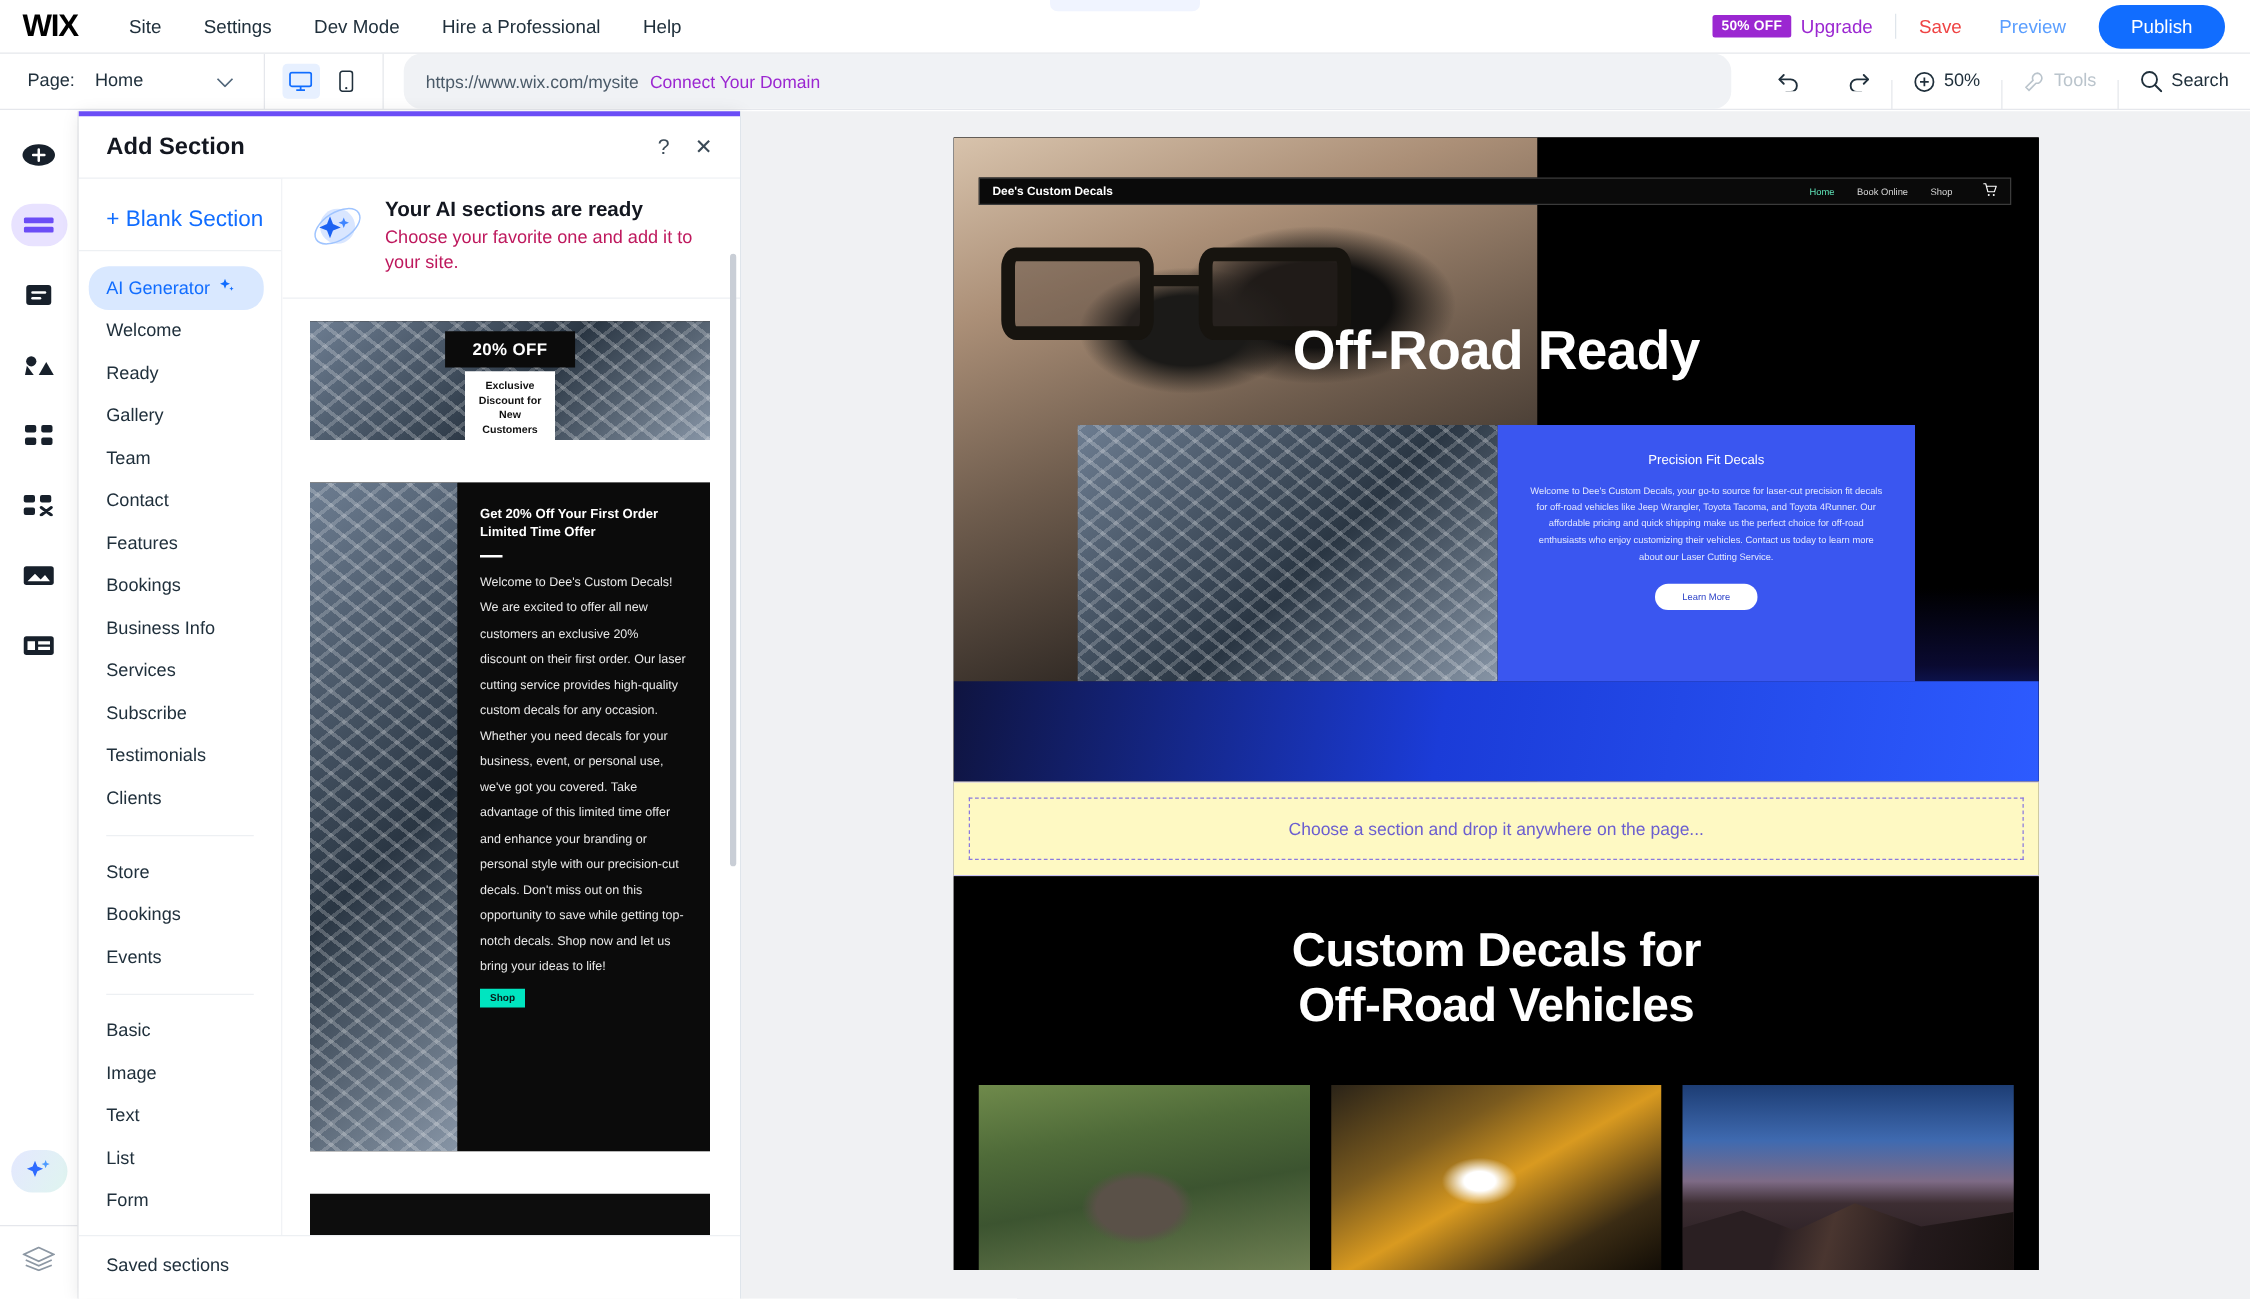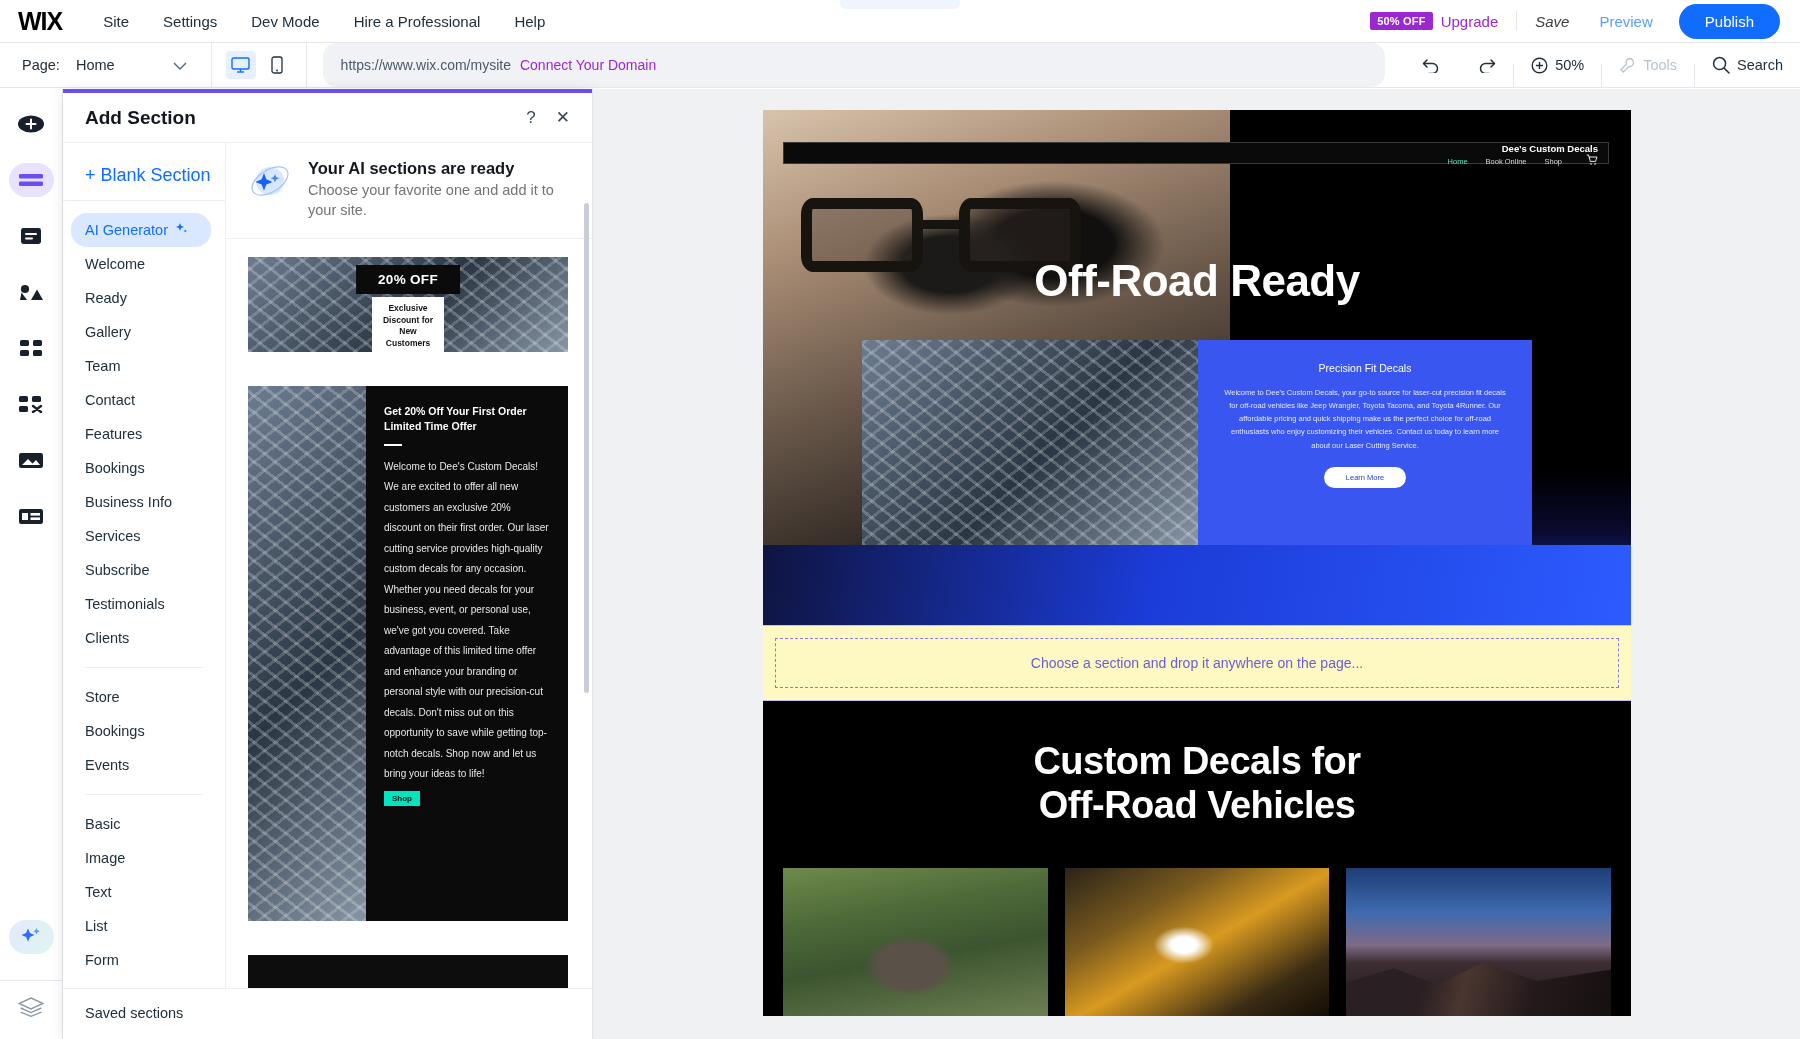--- a/index.html
+++ b/index.html
@@ -24,21 +24,21 @@
     font-size: 15px; color: #20303c; padding: 0 17px; cursor: pointer;
     line-height: 43px;
   }
   .topbar-right { margin-left: auto; display: flex; align-items: center; padding-right: 20px; gap: 0; }
   .badge-off {
     background: #9b27d1; color: #fff; font-size: 11px; font-weight: 700;
     padding: 3px 7px; border-radius: 2px; letter-spacing: .2px;
   }
   .upgrade-link { color: #9b27d1; font-size: 15px; margin-left: 8px; cursor: pointer; }
   .vsep { width: 1px; height: 20px; background: #dfe5eb; margin: 0 18px; }
-  .save-link { color: #404040; font-size: 15px; cursor: pointer; font-style: italic; }
+  .save-link { color: #ef4444; font-size: 15px; cursor: pointer; }
   .preview-link { color: #5A9EFF; font-size: 15px; cursor: pointer; margin-left: 30px; }
   .publish-btn {
     background: #116dff; color: #fff; font-size: 15px; border: none; border-radius: 18px;
     padding: 9px 26px; margin-left: 26px; cursor: pointer;
   }
   .tab-nub {
     position: absolute; left: 50%; transform: translateX(-50%); top: -9px;
     width: 120px; height: 18px; background: #f0f4ff; border-radius: 0 0 6px 6px;
     display: flex; align-items: flex-end; justify-content: center;
     font-size: 10px; color: #5b6570; padding-bottom: 1px;
@@ -130,21 +130,21 @@
   .cat-div { height: 1px; background: #edf0f3; margin: 12px 22px 12px 22px; }
 
   .previews {
     flex: 1; position: relative; overflow: hidden; background: #fff;
   }
   .ai-banner {
     display: flex; gap: 16px; align-items: flex-start; padding: 16px 20px 18px 22px;
     border-bottom: 1px solid #edf0f3;
   }
   .ai-banner-txt h4 { font-size: 16.5px; color: #131720; font-weight: 700; margin-bottom: 3px; }
-  .ai-banner-txt p { font-size: 14.5px; color: #737373; line-height: 1.35; max-width: 250px; }
+  .ai-banner-txt p { font-size: 14.5px; color: #be185d; line-height: 1.35; max-width: 250px; }
 
   .cards { padding: 18px 22px 0 22px; }
   .card {
     width: 320px; margin-bottom: 34px; position: relative;
     background: #0d0d0d; overflow: hidden;
   }
   
   .card1 { height: 95px; display: block; }
   .mesh {
     position: absolute; inset: 0;
@@ -217,21 +217,21 @@
     position: absolute; left: 467px; top: 0; right: 0; height: 515px;
     background: linear-gradient(180deg,#000 0%,#000 70%,#0a0a30 82%,#1c46f0 100%);
   }
   .hero-bottom-blue {
     position: absolute; left: 0; bottom: 0; width: 100%; height: 80px;
     background: linear-gradient(100deg,#0f1440 0%,#1b3cd8 45%,#2d5bff 100%);
   }
   .site-nav {
     position: absolute; left: 20px; top: 32px; right: 22px; height: 22px;
     background: #0a0a0a; border: 1px solid #3b3b3b;
-    display: flex; align-items: flex-end; padding: 0 10px; z-index: 5; flex-direction: column;
+    display: flex; align-items: center; padding: 0 10px; z-index: 5;
   }
   .site-brand { color: #fff; font-size: 9.5px; font-weight: 700; }
   .site-links { margin-left: auto; display: flex; align-items: center; gap: 18px; }
   .site-link { font-size: 7.5px; color: #d8d8d8; }
   .site-link.active { color: #5fe3b8; }
   .cart-ico { color: #fff; font-size: 10px; margin-left: 6px; }
   .hero-title {
     position: absolute; left: 0; right: 0; top: 146px; text-align: center; z-index: 4;
     color: #fff; font-size: 44px; font-weight: 700; letter-spacing: -.5px;
   }

